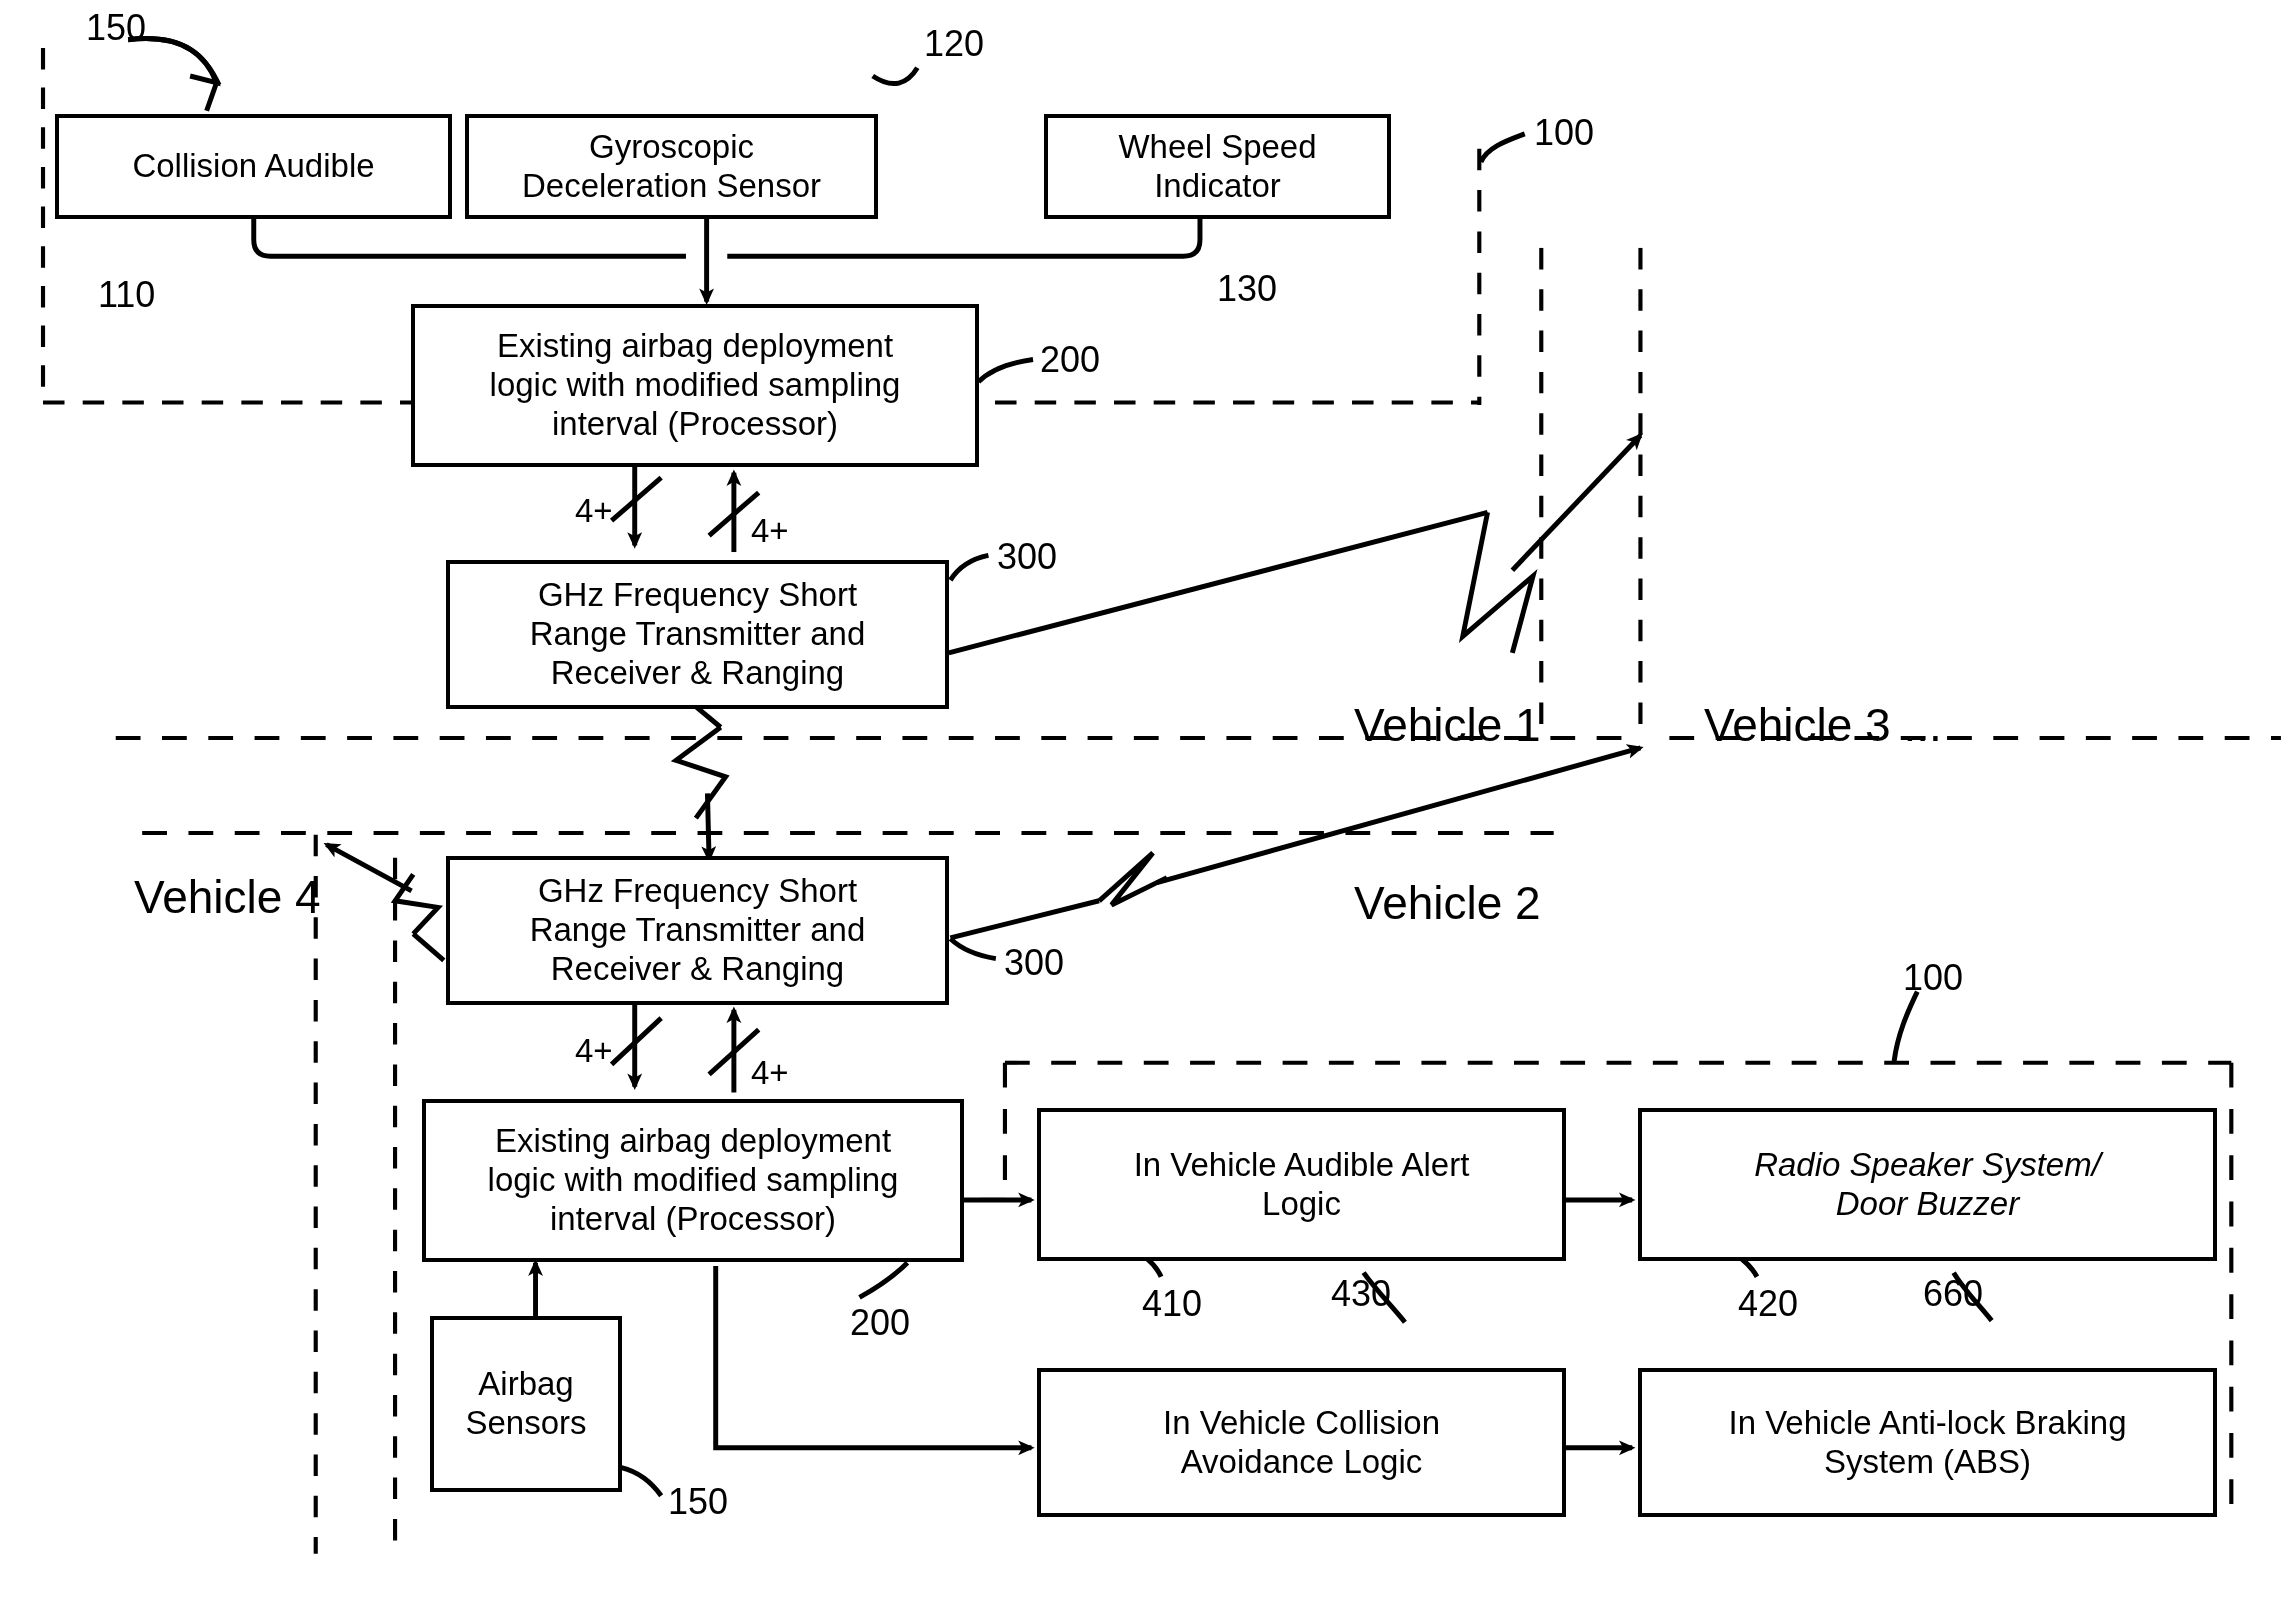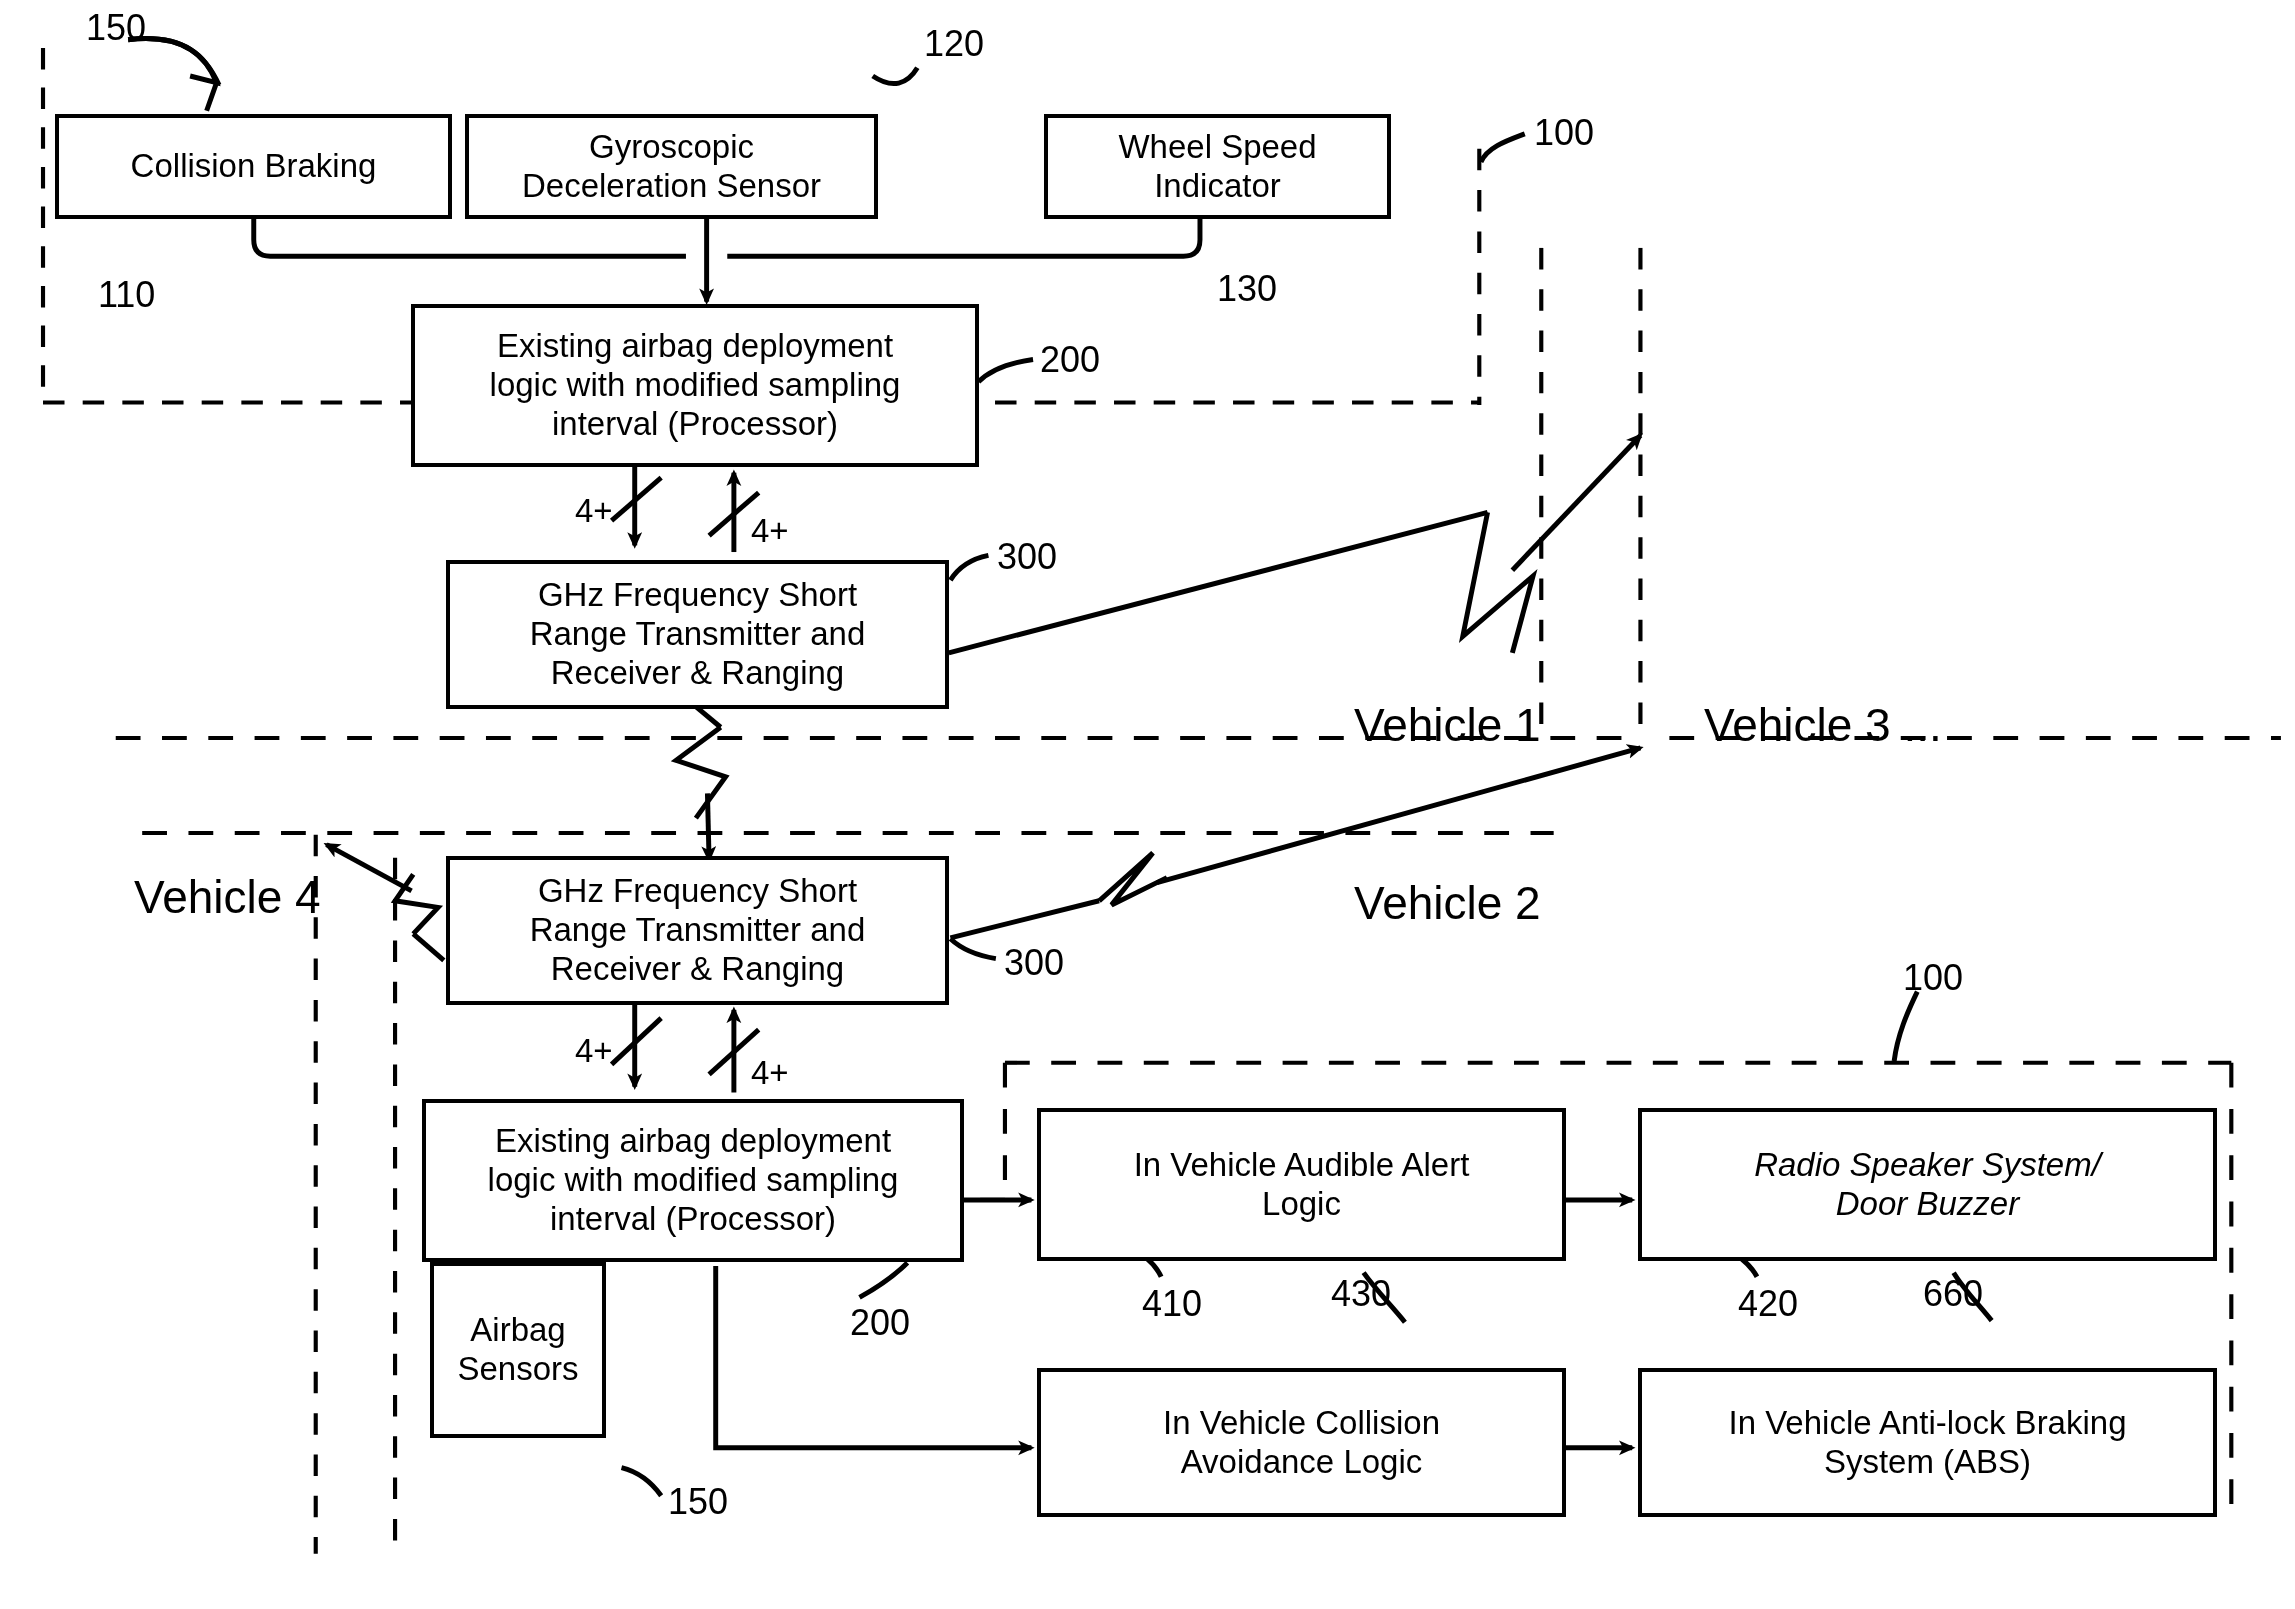--- a/index.html
+++ b/index.html
@@ -206,21 +206,21 @@
 
       <path d="M 1650 1540 C 1664 1560 1684 1580 1700 1600"></path>
 
       <path d="M 2126 1545 C 2118 1530 2100 1514 2078 1508"></path>
 
       <path d="M 2364 1540 C 2376 1560 2394 1578 2410 1598"></path>
     </g>
   </svg>
 
   <div class="box" style="left:55px; top:114px; width:397px; height:105px;">
-    <span class="lbl">Collision Braking</span>
+    <span class="lbl">Collision Audible</span>
   </div>
 
   <div class="box" style="left:465px; top:114px; width:413px; height:105px;">
     <span class="lbl">Gyroscopic
 Deceleration Sensor</span>
   </div>
 
   <div class="box" style="left:1044px; top:114px; width:347px; height:105px;justify-content:center;">
     <span class="lbl">Wheel Speed
 Indicator</span>
@@ -243,21 +243,21 @@
 Range Transmitter and
 Receiver &amp; Ranging</span>
   </div>
 
   <div class="box" style="left:422px; top:1099px; width:542px; height:163px;">
     <span class="lbl">Existing airbag deployment
 logic with modified sampling
 interval (Processor)</span>
   </div>
 
-  <div class="box" style="left:430px; top:1262px; width:176px; height:176px;">
+  <div class="box" style="left:430px; top:1316px; width:192px; height:176px;">
     <span class="lbl">Airbag
 Sensors</span>
   </div>
 
   <div class="box" style="left:1037px; top:1108px; width:529px; height:153px;">
     <span class="lbl">In Vehicle Audible Alert
 Logic</span>
   </div>
 
   <div class="box italic" style="left:1638px; top:1108px; width:579px; height:153px;">

